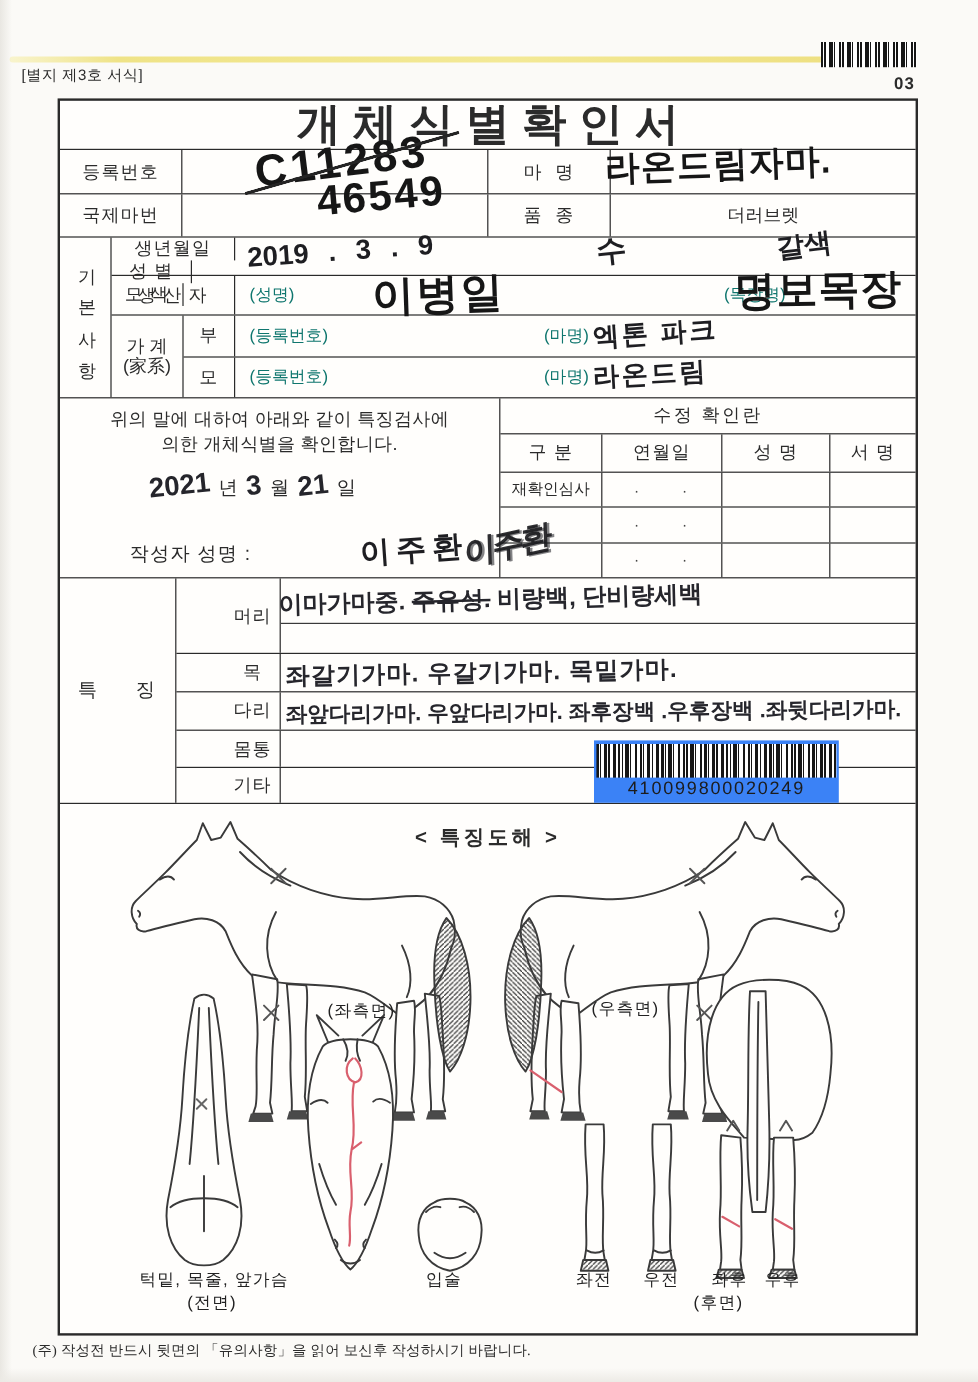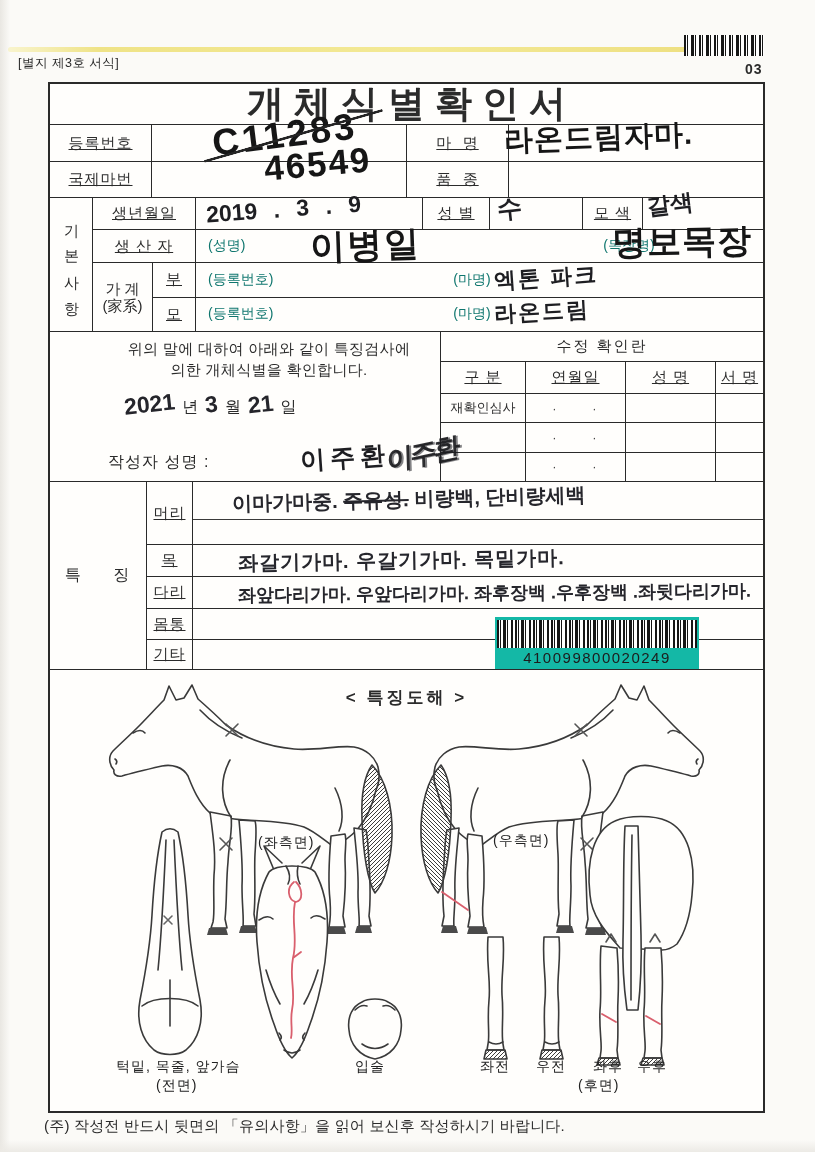--- a/index.html
+++ b/index.html
@@ -9,52 +9,52 @@
   .page{position:absolute;inset:0;}
   
   .edge-shade-left{left:0;top:0;width:10px;height:1152px;background:linear-gradient(90deg,#e9e7e2,rgba(233,231,226,0));}
   .edge-shade-bottom{left:0;top:1140px;width:815px;height:12px;background:linear-gradient(0deg,#eceae5,rgba(236,234,229,0));}
   .yellow-line{left:8px;top:47px;width:754px;height:5px;border-radius:3px;
     background:linear-gradient(90deg,rgba(244,233,128,.35),#efe387 12%,#f3e996 55%,#eee082 90%,rgba(244,233,128,.3));}
   .barcode-top{left:684px;top:35px;width:80px;height:21px;background:
     repeating-linear-gradient(90deg,#161616 0 2px,#fff 2px 3px,#161616 3px 4px,#fff 4px 7px,#161616 7px 10px,#fff 10px 11px,#161616 11px 12px,#fff 12px 15px);}
   .form-code{left:18px;top:55px;font-size:12.5px;letter-spacing:.5px;}
   .page-num{left:745px;top:61px;font-size:14px;font-weight:bold;letter-spacing:1px;}
-  .footer-note{left:44px;top:1117px;font-size:15px;letter-spacing:.2px;}
+  .footer-note{left:27px;top:1117px;font-size:12px;letter-spacing:.2px;font-family:Liberation Serif, serif;}
 
   
   .form{left:48px;top:82px;width:717px;height:1031px;border:2px solid #2a2a2a;background:#fffefc;box-sizing:border-box;
         display:flex;flex-direction:column;font-size:15px;}
   .bb{border-bottom:1px solid #2a2a2a;}
   .br{border-right:1px solid #2a2a2a;}
   .row{display:flex;box-sizing:border-box;}
   .c{display:flex;align-items:center;justify-content:center;box-sizing:border-box;white-space:pre;}
   .title-row{height:41px;align-items:center;justify-content:center;}
   .form-title{font-size:37px;font-weight:bold;letter-spacing:10px;padding-left:10px;}
   .h37{height:37px;} .h36{height:36px;}
   .w102{width:102px;} .w255{width:255px;} .fx{flex:1;}
-  .lab{font-size:15px;letter-spacing:1px;text-decoration:underline;}
+  .lab{font-size:15px;letter-spacing:1px;}
 
   
   .basic{height:134px;}
   .vlab{width:42px;display:flex;align-items:center;justify-content:center;}
   .vtext{writing-mode:vertical-rl;text-orientation:upright;letter-spacing:11px;font-size:15px;}
   .basic-right{flex:1;display:flex;flex-direction:column;}
-  .br1{height:32px;} .br2{height:33px;} .br34{flex:1;}
+  .br1{height:32px;flex-direction:column;} .br2{height:33px;} .br34{flex:1;}
   .w103{width:103px;} .w227{width:227px;} .w67{width:67px;} .w93{width:93px;} .w60{width:60px;} 
-  .w46{width:46px;} .w43{width:43px;}
+  .w46{width:46px;margin-left:41px;} .w43{width:43px;}
   .paren{font-size:14px;color:#0f766e;}
   .ped-rows{flex:1;display:flex;flex-direction:column;}
   .ped-row{flex:1;display:flex;}
   .pcell{display:flex;align-items:center;box-sizing:border-box;}
   .gakye{flex-direction:column;line-height:17px;justify-content:center;text-align:center;}
 
   
   .stmt{height:150px;}
-  .stmt-left{width:366px;position:relative;padding-left:24px;}
+  .stmt-left{width:366px;position:relative;}
   .stmt-line{position:absolute;width:100%;text-align:center;font-size:15px;letter-spacing:.3px;}
   .rev{flex:1;display:flex;flex-direction:column;}
   .rev-title{height:30px;font-size:15px;letter-spacing:2px;}
   .rev-cols{height:32px;}
   .w85{width:85px;} .w100{width:100px;} .w90{width:90px;}
   .rev-row{flex:1;}
   .rev-type{font-size:13px;}
   .dots{font-size:13px;letter-spacing:2px;color:#444;}
 
   
@@ -95,21 +95,21 @@
   .hw-writer{left:300px;top:441px;font-size:25px;letter-spacing:5px;transform:rotate(-4deg);}
   .hw-sign{left:386px;top:436px;font-size:27px;letter-spacing:-3px;font-weight:700;color:rgba(28,28,32,.92);
            transform:rotate(-12deg) skewX(-10deg);text-shadow:2px 1px 0 rgba(30,30,35,.55);}
   .hw-feat{font-size:20px;font-weight:600;color:#26262c;}
   .hw-head{left:232px;top:486px;transform:rotate(-1.5deg);}
   .struck{text-decoration:line-through;text-decoration-thickness:2px;}
   .hw-neck{left:238px;top:547px;transform:rotate(-1deg);letter-spacing:1px;}
   .hw-legs{left:238px;top:581px;font-size:18px;transform:rotate(-.5deg);}
 
   
-  .sticker{left:495px;top:617px;width:204px;height:52px;background:#14b8a6;}
+  .sticker{left:495px;top:617px;width:204px;height:52px;background:#3b82f6;}
   .sticker-bars{position:absolute;left:2px;top:3px;width:200px;height:28px;background:
     repeating-linear-gradient(90deg,#161616 0 2px,#fff 2px 3px,#161616 3px 4px,#fff 4px 6px,#161616 6px 9px,#fff 9px 10px,#161616 10px 11px,#fff 11px 14px,#161616 14px 16px,#fff 16px 18px);}
   .sticker-num{position:absolute;left:0;top:32px;width:100%;text-align:center;font-size:15px;letter-spacing:1.5px;color:#1c1c1c;
     font-family:"Liberation Sans",sans-serif;}
 </style>
 </head>
 <body>
 
 <div class="page">
 
@@ -130,20 +130,21 @@
       <div class="c w102 br lab">등록번호</div>
       <div class="c w255 br"></div>
       <div class="c w102 br lab">마  명</div>
       <div class="c fx"></div>
     </div>
 
     <div class="row h36 bb">
       <div class="c w102 br lab">국제마번</div>
       <div class="c w255 br"></div>
       <div class="c w102 br lab">품  종</div>
+      <div class="c fx">더러브렛</div>
     </div>
 
     <div class="row basic bb">
       <div class="vlab br">
         <span class="vtext">기본사항</span>
       </div>
       <div class="basic-right">
         <div class="row br1 bb">
           <div class="c w103 br lab">생년월일</div>
           <div class="c w227 br"></div>
@@ -306,21 +307,21 @@
           <path d="M582,165 C581,220 581,280 581,330"></path>
           <path fill="#fffefc" d="M551,276 C549,298 552,320 550,340 C549,360 552,372 551,381 L550,388 L568,388 L567,380 C569,365 567,348 568,330 C569,308 568,290 567,278 Z"></path>
           <path fill="#fffefc" d="M595,278 C593,298 596,320 594,340 C593,360 596,372 595,381 L594,388 L612,388 L611,380 C613,365 611,348 612,330 C613,308 612,290 611,278 Z"></path>
           <path fill="url(#ht)" d="M549,388 L547,395 L570,395 L568,388 Z M593,388 L591,395 L614,395 L612,388 Z"></path>
           <path stroke="#555" d="M556,272 l5,-8 l5,8 M600,272 l5,-8 l5,8"></path>
           <path stroke="#d95f6d" stroke-width="1.8" d="M552,344 l14,8 M596,346 l14,8"></path>
           <path stroke="#d95f6d" stroke-width="1.8" d="M392,222 L418,240"></path>
         </g>
       </svg>
 
-      <div class="diag-label" style="left:208px;top:164px">(좌측면)</div>
+      <div class="diag-label" style="left:223px;top:164px">(좌측면)</div>
       <div class="diag-label" style="left:443px;top:162px">(우측면)</div>
       <div class="diag-label" style="left:66px;top:388px">턱밑, 목줄, 앞가슴</div>
       <div class="diag-label" style="left:106px;top:407px">(전면)</div>
       <div class="diag-label" style="left:305px;top:388px">입술</div>
       <div class="diag-label" style="left:430px;top:388px">좌전</div>
       <div class="diag-label" style="left:486px;top:388px">우전</div>
       <div class="diag-label" style="left:543px;top:388px">좌후</div>
       <div class="diag-label" style="left:587px;top:388px">우후</div>
       <div class="diag-label" style="left:528px;top:407px">(후면)</div>
     </div>

